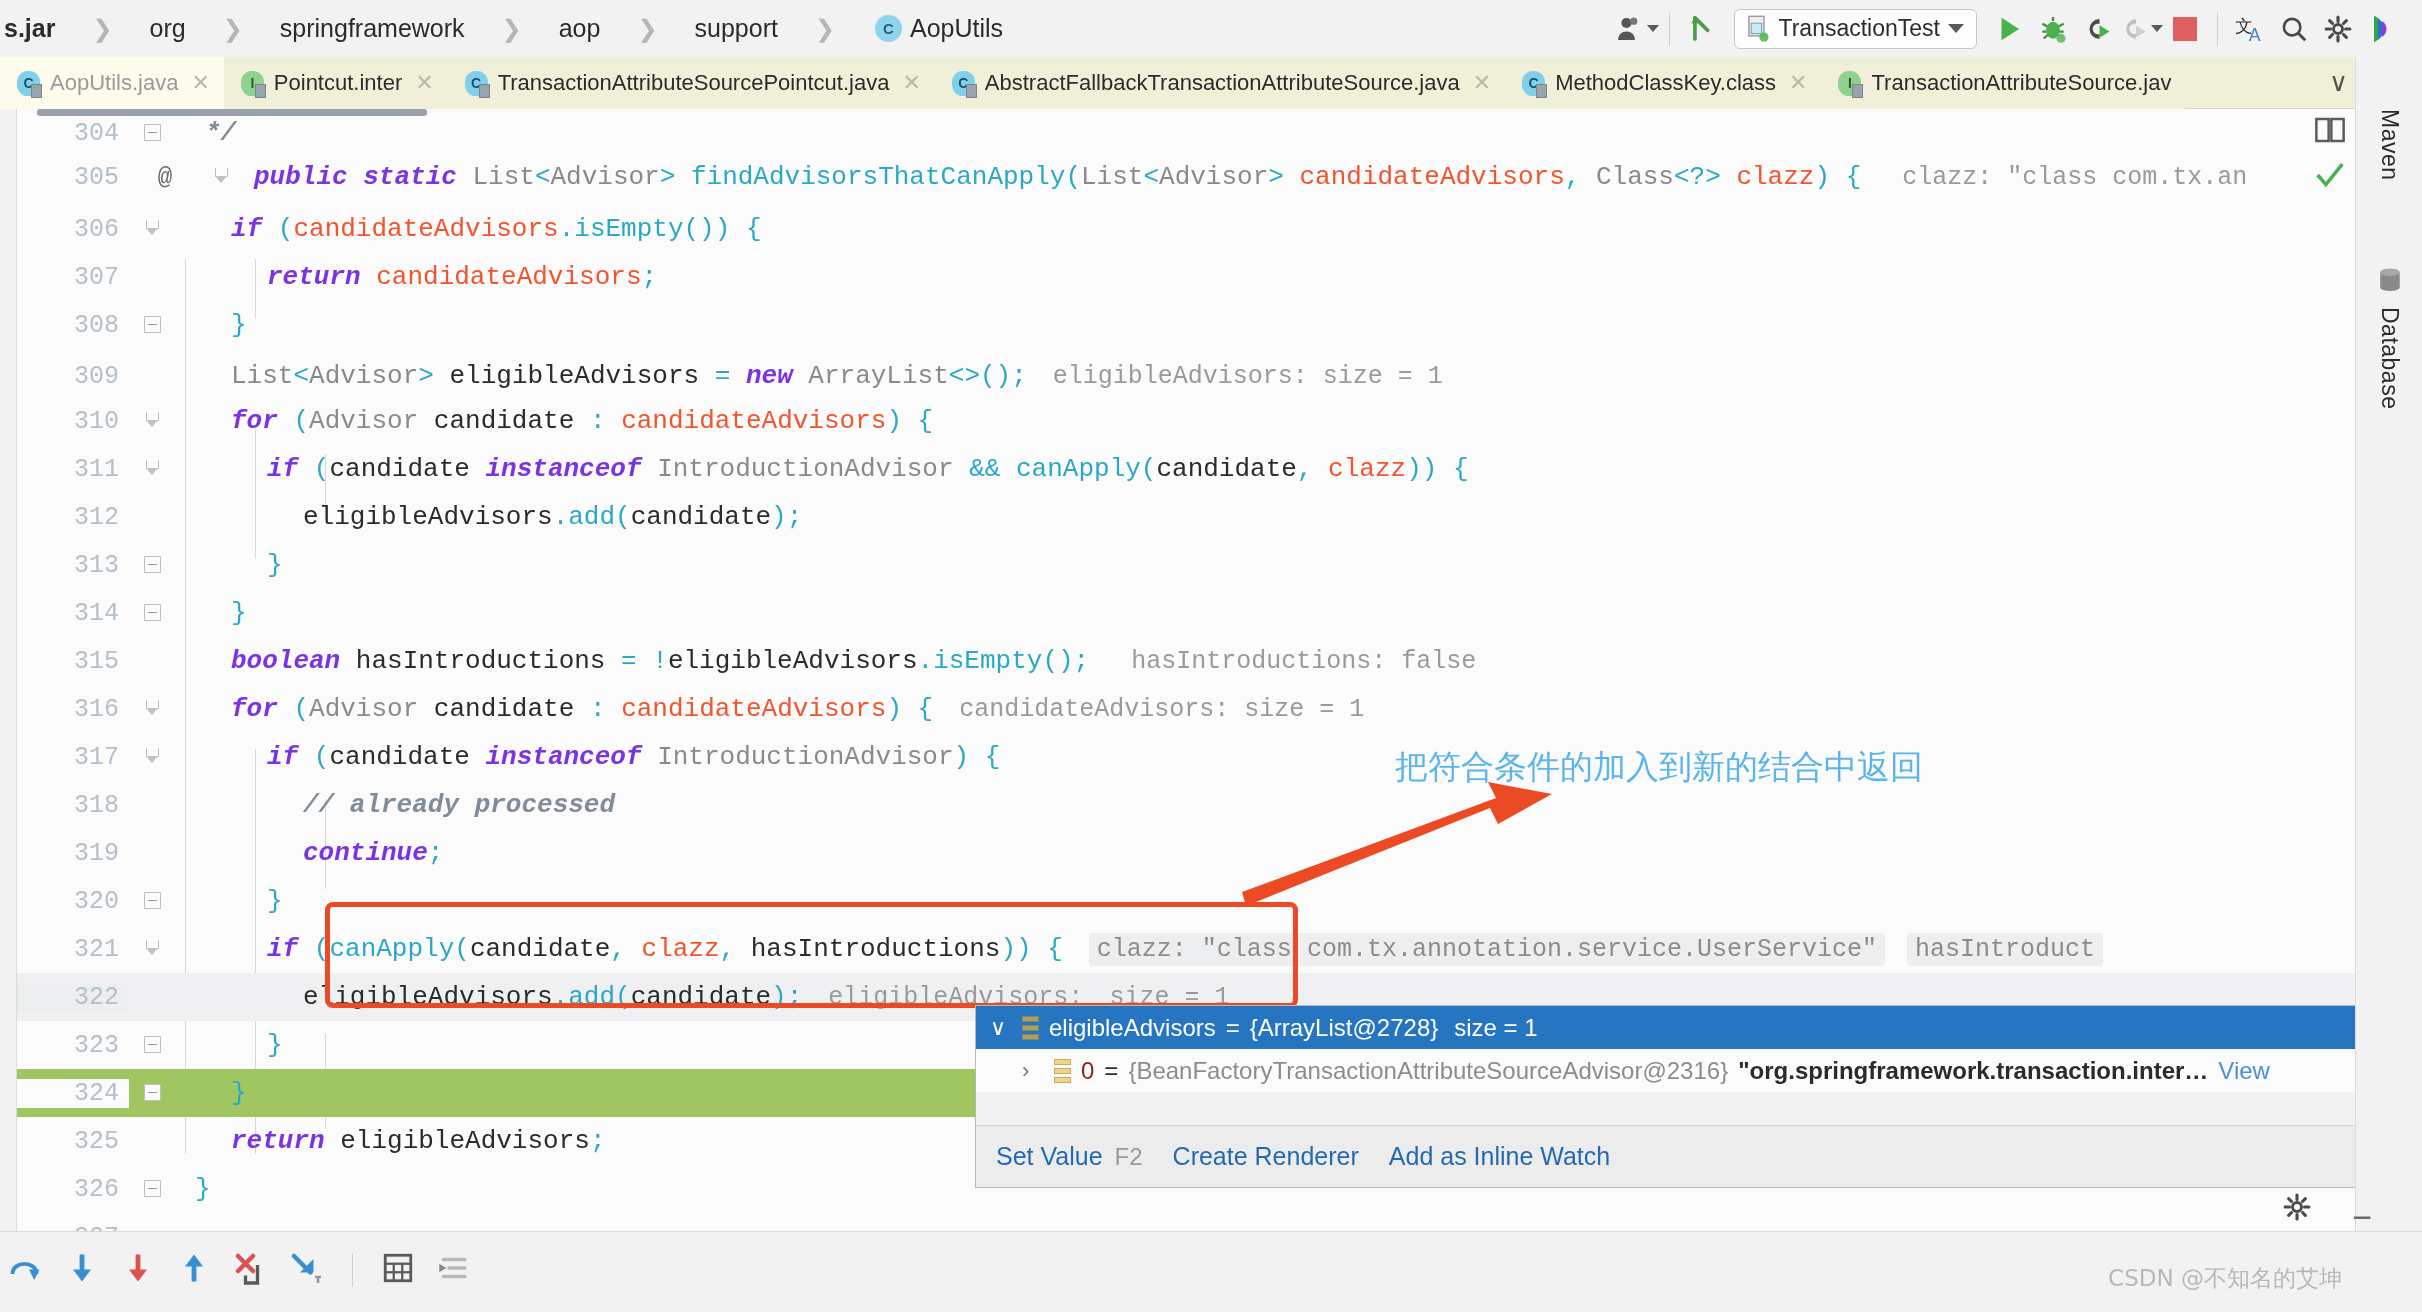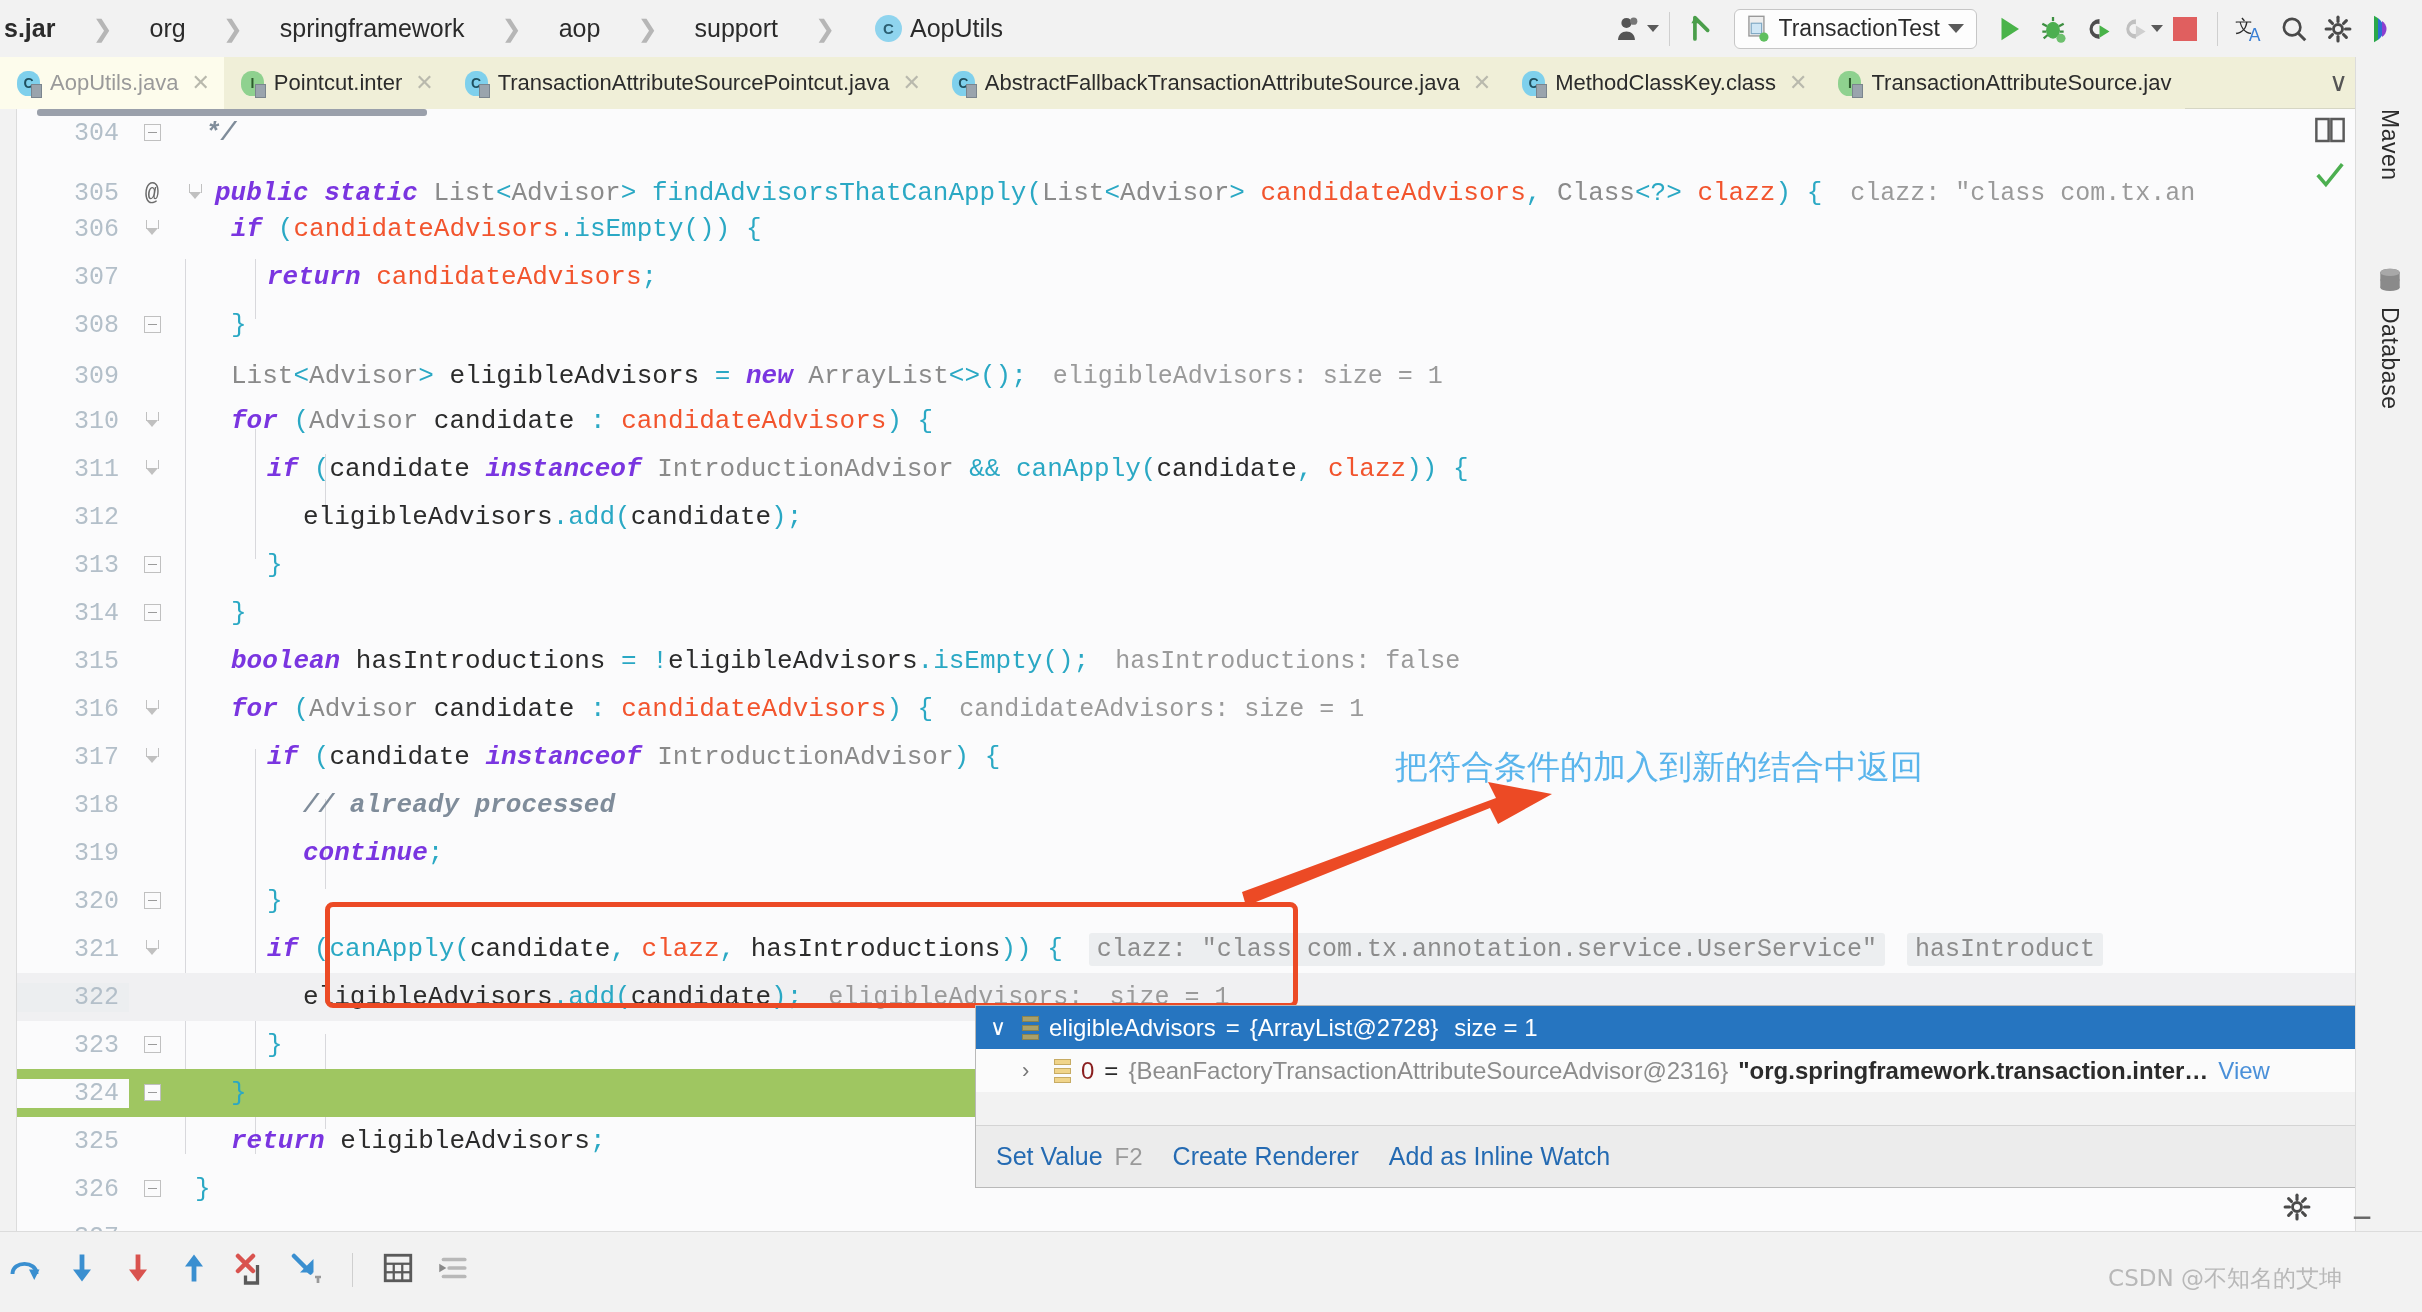--- a/index.html
+++ b/index.html
@@ -419,21 +419,21 @@
       <div class="iguide" style="left:308px; top:690px; height:90px;"></div>
       <div class="iguide" style="left:308px; top:925px; height:95px;"></div>
     </div>
 
     <div class="line" style="top:0px;">
       <span class="ln">304</span>
       <span class="gmark"><span class="fold"></span></span>
       <span class="code" style="padding-left:30px;"><span class="cmt">*/</span></span>
     </div>
 
-    <div class="line" style="top:60px;">
+    <div class="line" style="top:44px;gap:13px;">
       <span class="ln">305</span>
       <span class="gmark" style="font-size:24px;color:#6b6b6b;">@</span>
       <span class="gmark" style="width:40px;"><span class="fold end"></span></span>
       <span class="code"><span class="kw">public</span> <span class="kw">static</span> <span class="typ">List</span><span class="pun">&lt;</span><span class="typ">Advisor</span><span class="pun">&gt;</span> <span class="fn">findAdvisorsThatCanApply</span><span class="pun">(</span><span class="typ">List</span><span class="pun">&lt;</span><span class="typ">Advisor</span><span class="pun">&gt;</span> <span class="fld">candidateAdvisors</span><span class="pun">,</span> <span class="typ">Class</span><span class="pun">&lt;?&gt;</span> <span class="fld">clazz</span><span class="pun">)</span> <span class="pun">{</span></span>
       <span class="inlay" style="margin-left:28px;">clazz: "class com.tx.an</span>
     </div>
 
     <div class="line" style="top:96px;">
       <span class="ln">306</span>
       <span class="gmark"><span class="fold end"></span></span>
@@ -486,21 +486,21 @@
     <div class="line" style="top:480px;">
       <span class="ln">314</span>
       <span class="gmark"><span class="fold"></span></span>
       <span class="code" style="padding-left:56px;"><span class="pun">}</span></span>
     </div>
 
     <div class="line" style="top:528px;">
       <span class="ln">315</span>
       <span class="gmark"></span>
       <span class="code" style="padding-left:56px;"><span class="kw">boolean</span> <span class="id">hasIntroductions</span> <span class="op">=</span> <span class="op">!</span><span class="id">eligibleAdvisors</span><span class="pun">.</span><span class="fn">isEmpty</span><span class="pun">();</span></span>
-      <span class="inlay" style="margin-left:26px;">hasIntroductions: false</span>
+      <span class="inlay" style="margin-left:42px;">hasIntroductions: false</span>
     </div>
 
     <div class="line" style="top:576px;">
       <span class="ln">316</span>
       <span class="gmark"><span class="fold end"></span></span>
       <span class="code" style="padding-left:56px;"><span class="kw">for</span> <span class="pun">(</span><span class="typ">Advisor</span> <span class="id">candidate</span> <span class="pun">:</span> <span class="fld">candidateAdvisors</span><span class="pun">)</span> <span class="pun">{</span></span>
       <span class="inlay" style="margin-left:26px;">candidateAdvisors:  size = 1</span>
     </div>
 
     <div class="line" style="top:624px;">

